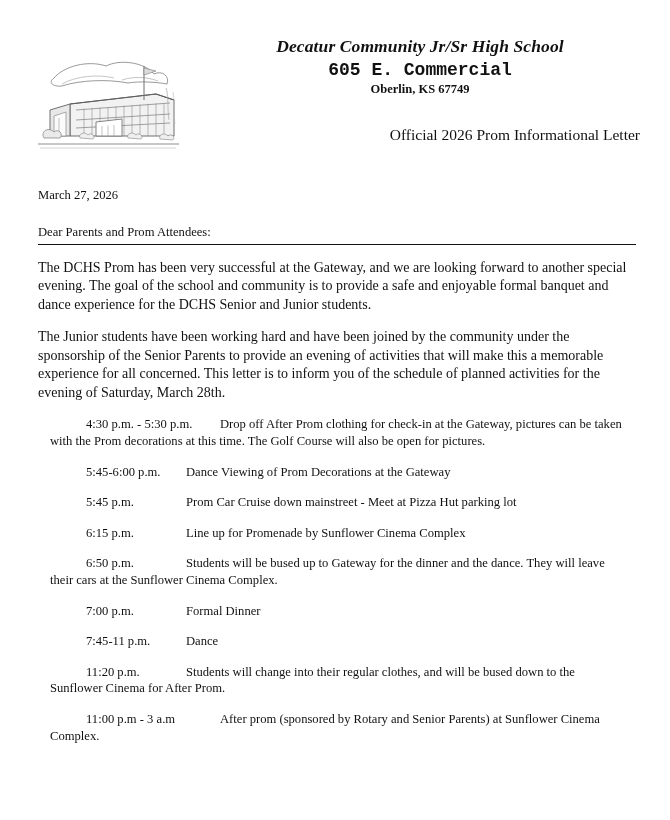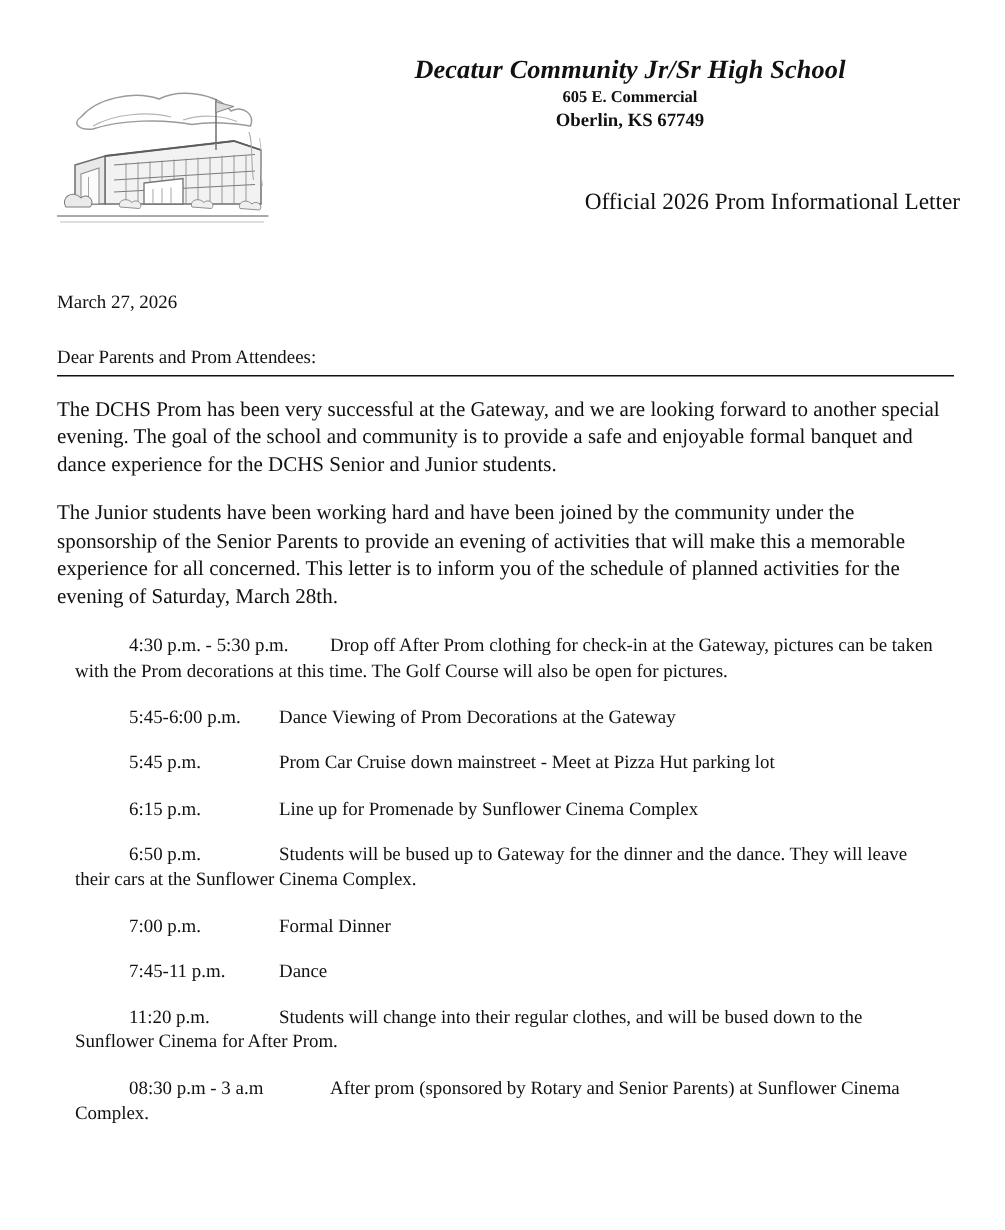--- a/index.html
+++ b/index.html
@@ -45,45 +45,46 @@
     text-align: center;
   }
   .school-name {
     font-size: 17.5px;
     font-weight: bold;
     font-style: italic;
     letter-spacing: 0.1px;
     line-height: 1.15;
   }
   .school-addr1 {
-    font-size: 11px;
+    font-size: 18px;
     font-weight: bold;
     margin-top: 3px;
     line-height: 1.25;
+    font-family: Liberation Mono, monospace;
   }
   .school-addr2 {
     font-size: 12.5px;
     font-weight: bold;
     line-height: 1.25;
   }
   .doc-title {
     position: absolute;
     left: 200px;
     top: 126px;
     width: 440px;
     text-align: right;
     font-size: 15.5px;
     line-height: 1.2;
   }
 
   
   .content {
     position: absolute;
     left: 38px;
-    top: 194px;
+    top: 188px;
     width: 598px;
   }
   .date-line {
     font-size: 12.6px;
     margin: 0 0 22px 0;
   }
   .salutation {
     font-size: 12.6px;
     margin: 0 0 4px 0;
   }
@@ -239,18 +240,18 @@
 
       <p class="sched-row">
         <span class="time">7:45-11 p.m.</span><span class="desc">Dance</span>
       </p>
 
       <p class="sched-row wrap">
         <span class="time">11:20 p.m.</span><span class="desc">Students will change into their regular clothes, and will be bused down to the Sunflower Cinema for After Prom.</span>
       </p>
 
       <p class="sched-row wrap">
-        <span class="time wide">08:30 p.m  - 3 a.m</span><span class="desc">After prom (sponsored by Rotary and Senior Parents) at Sunflower Cinema Complex.</span>
+        <span class="time wide">11:00 p.m  - 3 a.m</span><span class="desc">After prom (sponsored by Rotary and Senior Parents) at Sunflower Cinema Complex.</span>
       </p>
 
     </div>
   </div>
 </div>
 
 </body></html>

